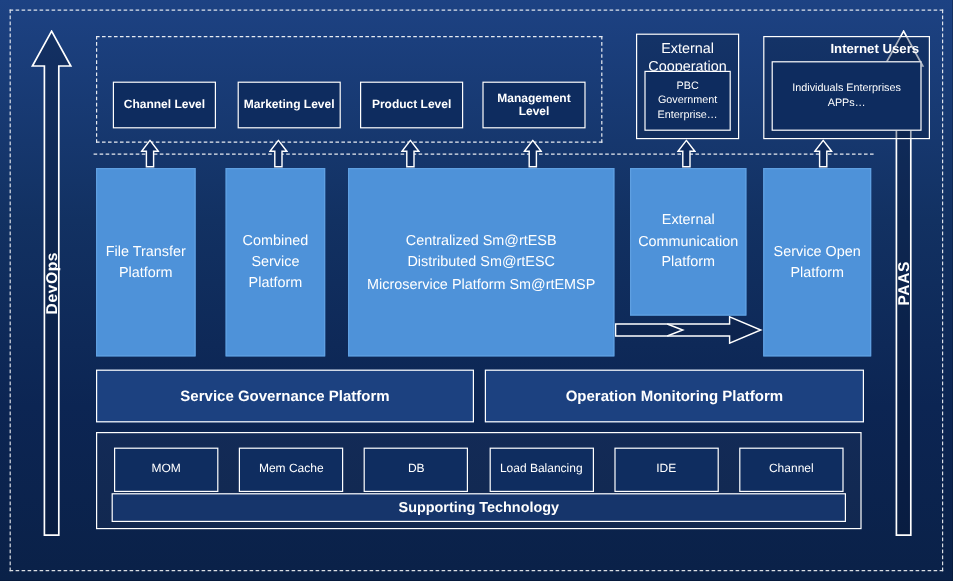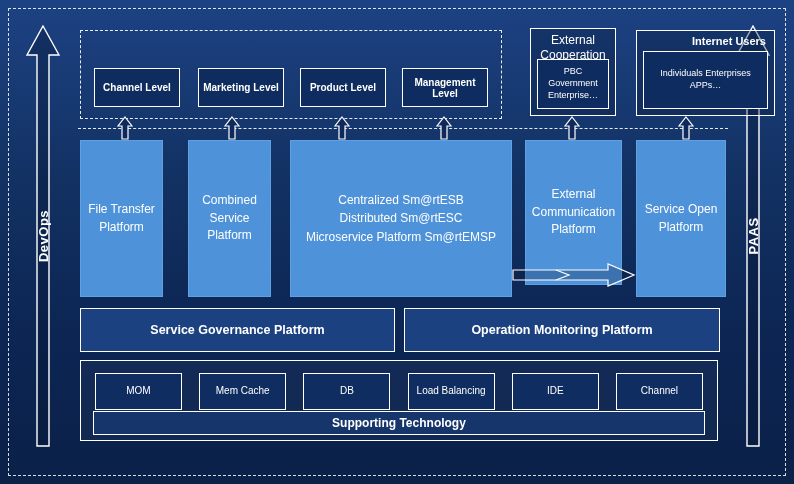--- a/index.html
+++ b/index.html
@@ -159,21 +159,21 @@
   <div class="abs platform" style="left:188px; width:83px;">Combined Service Platform</div>
 
   <div class="abs platform central-lines" style="left:290px; width:222px;">
     <div>
       <div>Centralized Sm@rtESB</div>
       <div>Distributed Sm@rtESC</div>
       <div>Microservice Platform Sm@rtEMSP</div>
     </div>
   </div>
 
-  <div class="abs platform" style="left:525px; width:97px; height:145px;">External Communication Platform</div>
+  <div class="abs platform" style="left:525px; width:97px; height:123px;">External Communication Platform</div>
   <div class="abs platform" style="left:636px; width:90px;">Service Open Platform</div>
 
   <div class="abs" style="left:512px; top:263px;">
     <svg width="124" height="24" viewBox="0 0 124 24">
       <polygon points="1,7 96,7 96,1 122,12 96,23 96,17 1,17" fill="rgba(7,20,48,0.25)" stroke="#ffffff" stroke-width="1.2"></polygon>
       <polyline points="44,7 57,12 44,17" fill="none" stroke="#ffffff" stroke-width="1.2"></polyline>
     </svg>
   </div>
 
   <div class="abs gov-box" style="left:80px; width:313px;">Service Governance Platform</div>

